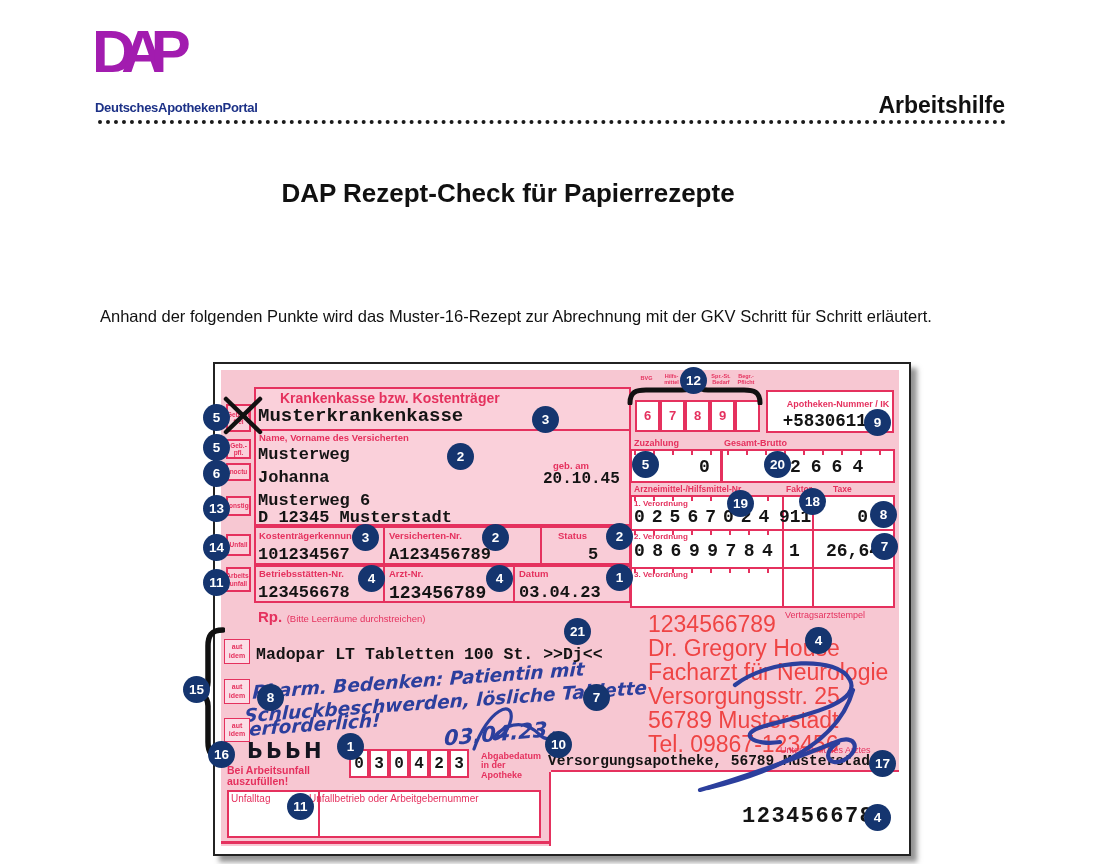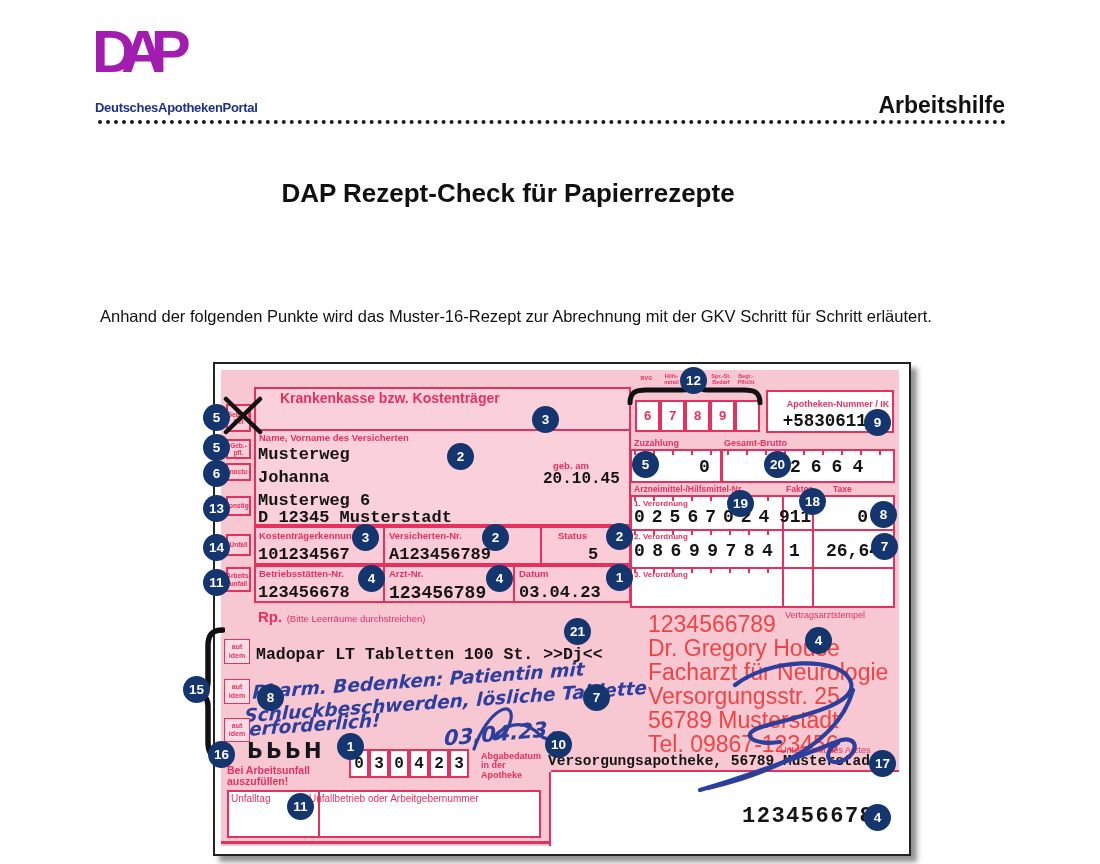--- a/index.html
+++ b/index.html
@@ -62,20 +62,21 @@
     <span>Arbeits- unfall</span>
     </div>
 
   <svg class="abs" style="left:219px;top:392px;z-index:30;" width="48" height="46" viewBox="0 0 48 46">
     <line x1="7" y1="7" x2="41" y2="40" stroke="#111" stroke-width="4.5" stroke-linecap="round"></line>
     <line x1="41" y1="7" x2="7" y2="40" stroke="#111" stroke-width="4.5" stroke-linecap="round"></line>
   </svg>
 
   <div class="abs fld" style="left:254px;top:387px;width:377px;height:44px;"></div>
   <div class="abs flabel" style="left:271px;top:391px;font-size:14px;margin-left:9px;">Krankenkasse bzw. Kostenträger</div>
+  <div class="abs mono" style="left:258px;top:405px;font-size:19px;">Musterkrankenkasse</div>
 
   <div class="abs fld" style="left:254px;top:429px;width:377px;height:97px;"></div>
   <div class="abs flabel" style="left:259px;top:433px;font-size:9.5px;">Name, Vorname des Versicherten</div>
   <div class="abs mono" style="left:258px;top:445px;font-size:17px;">Musterweg</div>
   <div class="abs mono" style="left:258px;top:468px;font-size:17px;">Johanna</div>
   <div class="abs mono" style="left:258px;top:491px;font-size:17px;">Musterweg 6</div>
   <div class="abs mono" style="left:258px;top:508px;font-size:17px;">D 12345 Musterstadt</div>
   <div class="abs flabel" style="left:553px;top:461px;font-size:9.5px;">geb. am</div>
   <div class="abs mono" style="left:543px;top:470px;font-size:16px;">20.10.45</div>
 

